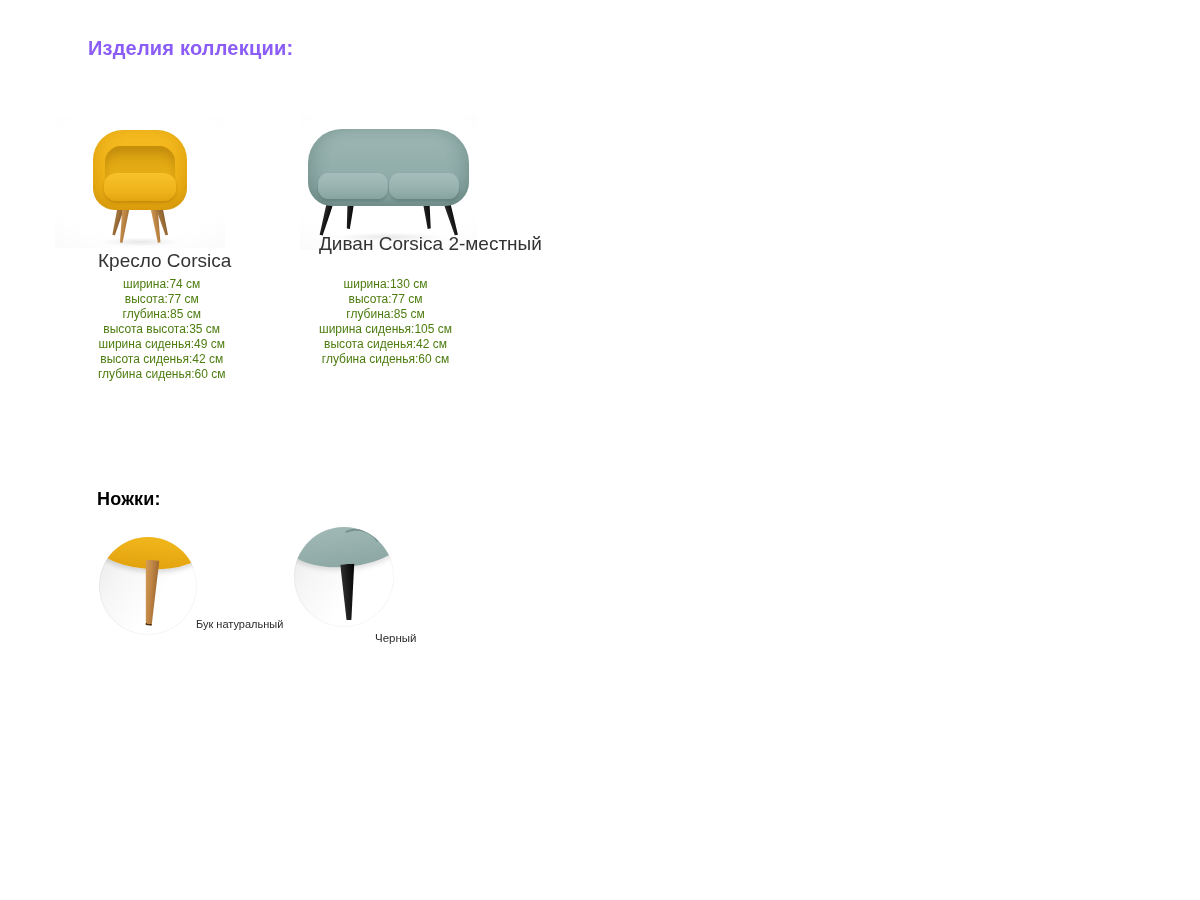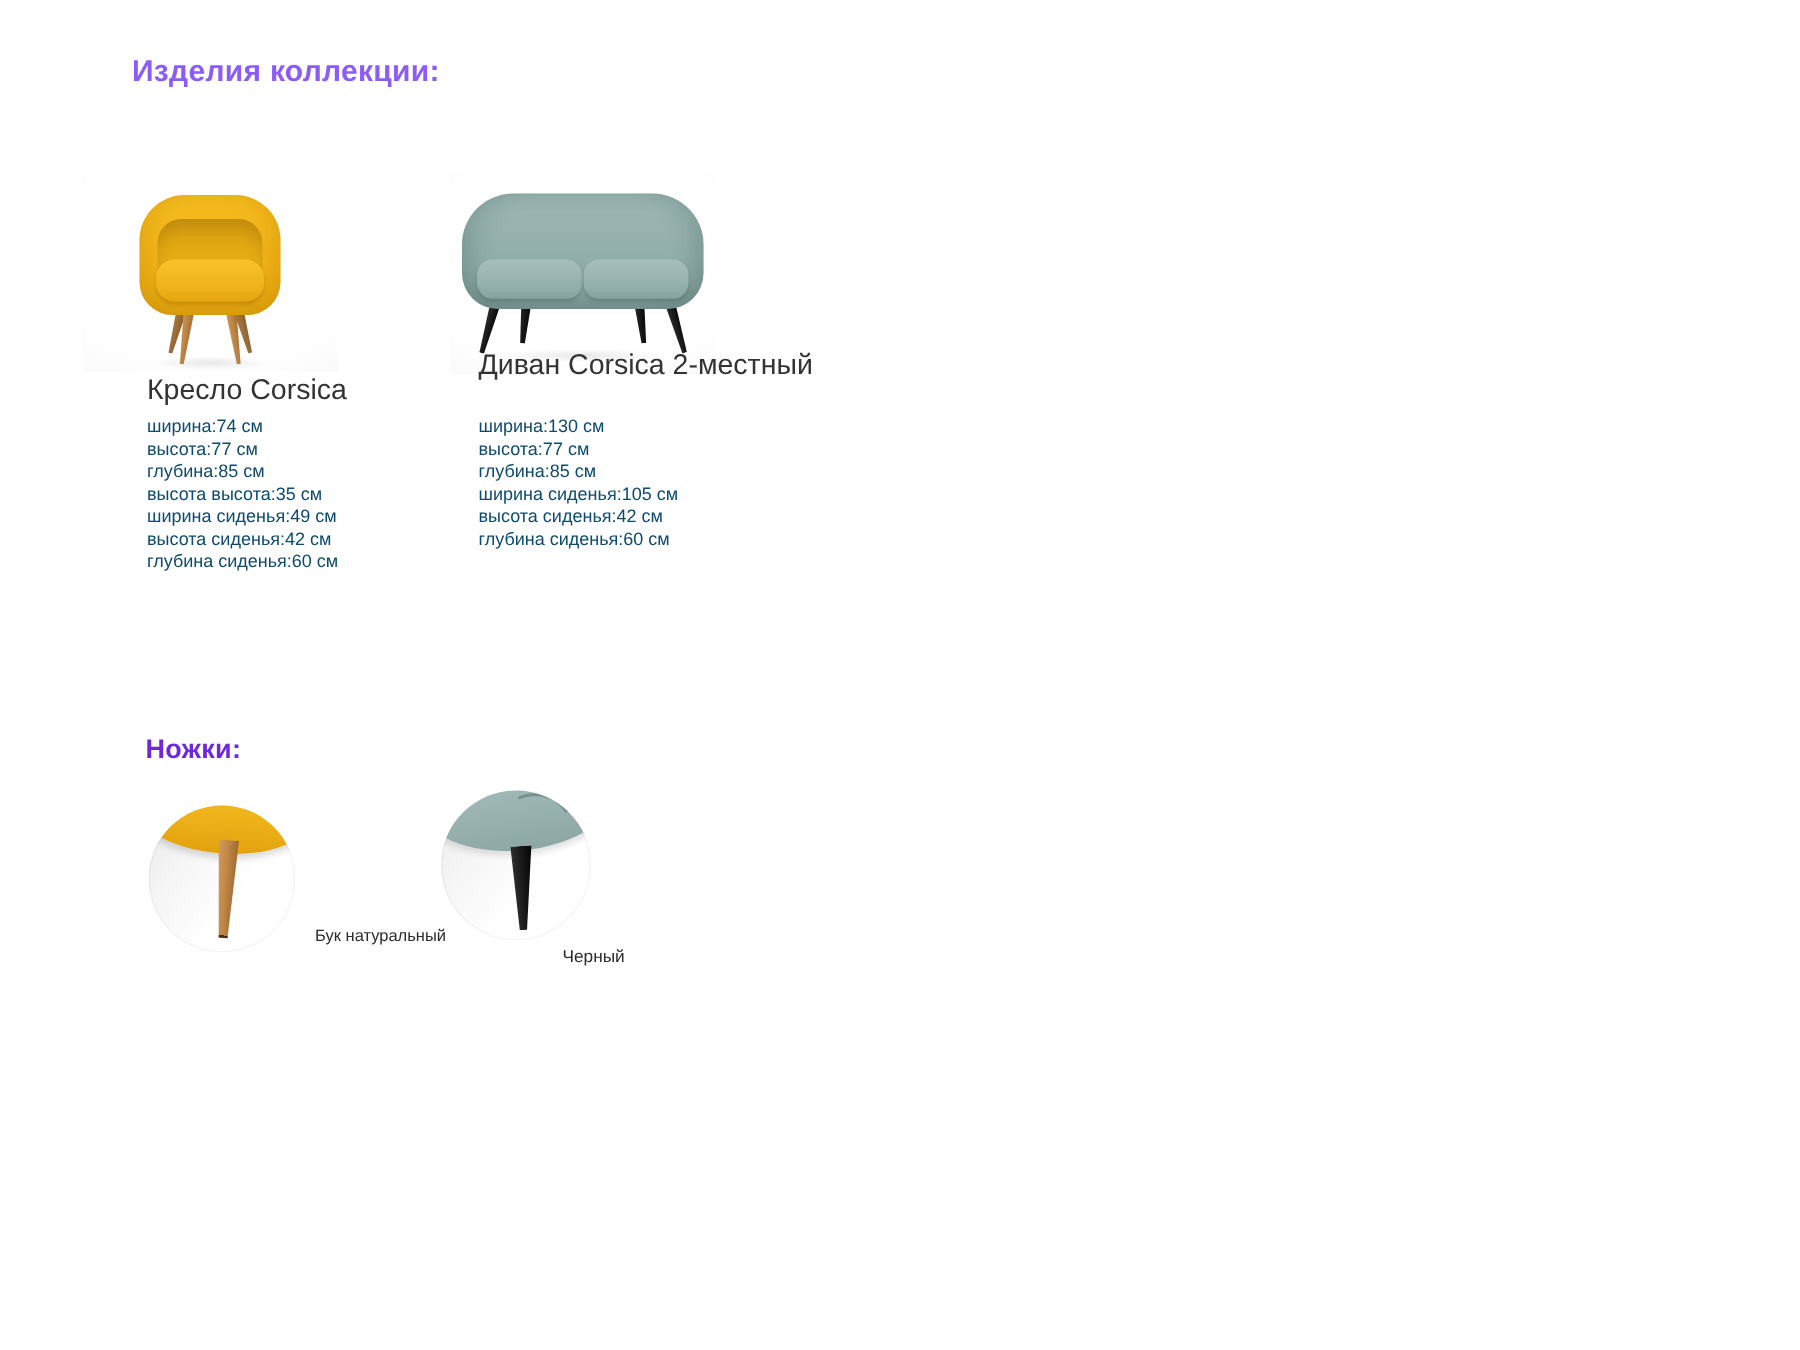--- a/index.html
+++ b/index.html
@@ -3,37 +3,37 @@
 <meta charset="utf-8">
 <style>
   * { margin:0; padding:0; box-sizing:border-box; }
   html,body { width:1200px; height:900px; background:#ffffff; }
   body { font-family:"Liberation Sans", sans-serif; color:#2b2b2b; position:relative; overflow:hidden; }
 
   .abs { position:absolute; }
 
   
   .page-title { left:88px; top:37px; font-size:20px; font-weight:700; color:#8b5cf6; letter-spacing:.2px; }
-  .legs-title { left:97px; top:489px; font-size:18px; font-weight:700; color:#6d28d9; letter-spacing:.2px; }
+  .legs-title { left:97px; top:489px; font-size:18px; font-weight:700; color:#000000; letter-spacing:.2px; }
 
   
   .product { position:absolute; }
   .product-1 { left:55px; top:118px; width:245px; height:280px; }
   .product-2 { left:300px; top:115px; width:245px; height:283px; }
 
   .product-image { position:absolute; left:0; top:0; overflow:hidden;
     background: radial-gradient(115% 95% at 50% 42%, #ffffff 52%, #fafafa 78%, #f3f3f3 100%); }
   .product-1 .product-image { width:170px; height:130px; }
   .product-2 .product-image { width:177px; height:135px; }
 
   .product-name { position:absolute; font-size:19px; color:#333; white-space:nowrap; cursor:pointer; }
   .product-1 .product-name { left:43px; top:132px; }
   .product-2 .product-name { left:19px; top:118px; }
 
-  .product-specs { position:absolute; font-size:12px; line-height:15px; color:#0c4a6e; }
+  .product-specs { position:absolute; font-size:12px; line-height:15px; color:#4d7c0f;text-align:center; }
   .product-1 .product-specs { left:43px; top:159px; }
   .product-2 .product-specs { left:19px; top:162px; }
   .spec-line { display:block; white-space:nowrap; }
 
   
   .chair-shell { position:absolute; left:38px; top:12px; width:94px; height:80px;
     background:linear-gradient(180deg,#f5bb1f 0%,#f1b318 55%,#e9aa12 100%);
     border-radius:30px 30px 22px 22px;
     box-shadow: inset 0 -9px 10px rgba(170,115,0,.18),
                 inset 9px 0 10px rgba(195,135,0,.16),
@@ -107,21 +107,21 @@
     box-shadow:0 3px 5px rgba(0,0,0,.12); }
   .teal-seam { position:absolute; left:40%; top:2%; width:48%; height:42%;
     border:2.5px solid transparent; border-top-color:#76918e; border-radius:50%;
     transform:rotate(16deg); }
   .black-leg-big { position:absolute; left:45%; top:37%; width:20%; height:56%;
     transform:rotate(-4deg);
     background:linear-gradient(90deg,#333333 10%,#151515 55%,#000000 95%);
     clip-path:polygon(16% 0, 86% 0, 52% 100%, 28% 100%); }
 
   .swatch-label { position:absolute; color:#2b2b2b; white-space:nowrap; }
-  .swatch-label-1 { left:210px; top:618px; font-size:11px; }
+  .swatch-label-1 { left:196px; top:618px; font-size:11px; }
   .swatch-label-2 { left:375px; top:612px; font-size:11.5px;margin-top:20px; }
 </style>
 </head>
 <body>
 
 <div class="abs page-title">Изделия коллекции:</div>
 
 <div class="product product-1">
   <div class="product-image">
     <div class="wood-leg chair-leg-bl"></div>

